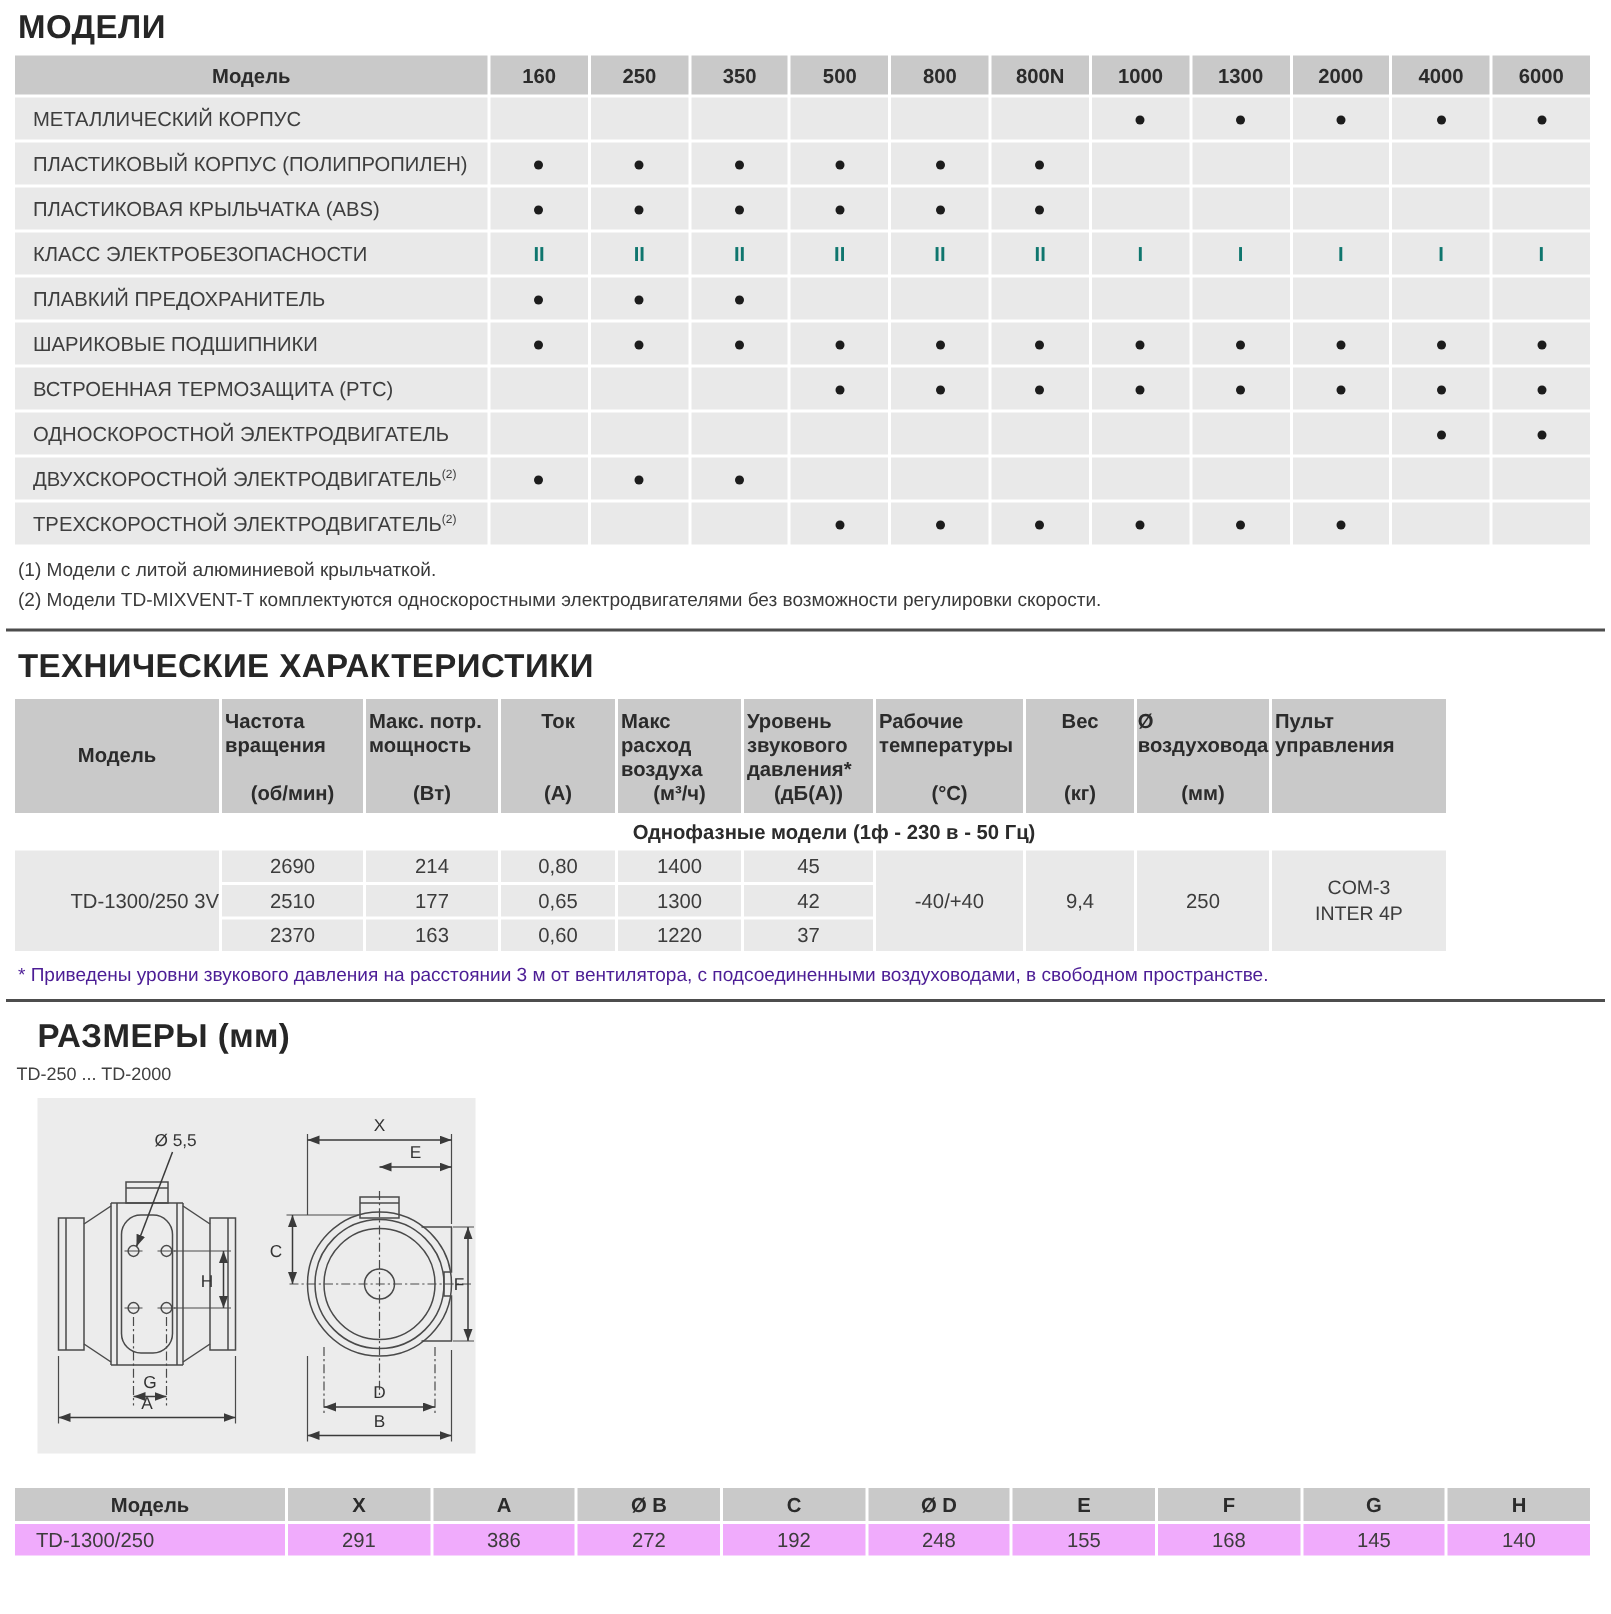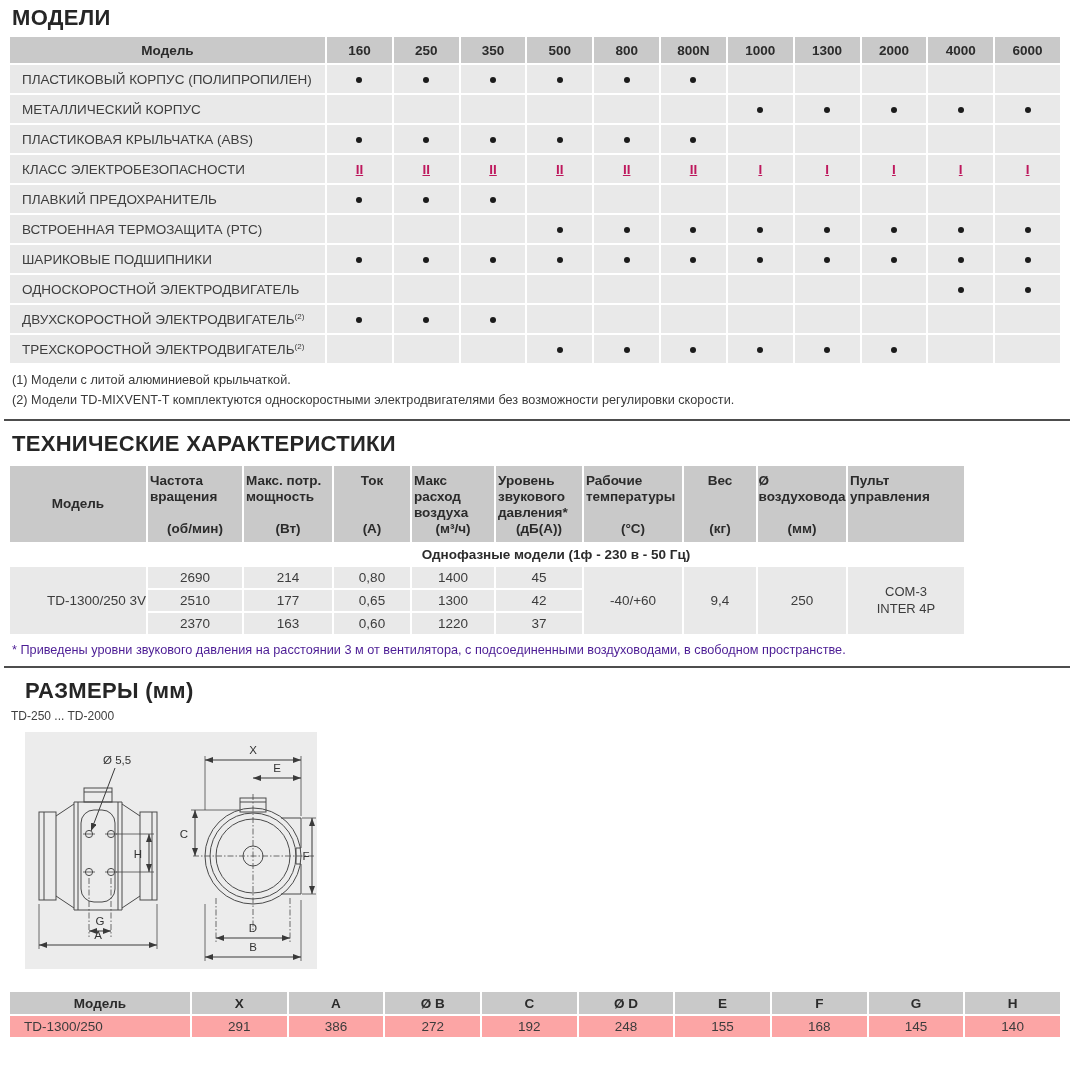--- a/index.html
+++ b/index.html
@@ -25,21 +25,21 @@
     background: #c9c9c9; height: 26px; font-weight: bold; color: #2b2b2b;
     text-align: center; vertical-align: middle;
   }
   .matrix td { background: #e9e9e9; height: 28px; vertical-align: middle; }
   .matrix td.m-label { text-align: left; padding-left: 12px; color: #3e3e3e; }
   .matrix td.m-cell { text-align: center; }
   .matrix .dot {
     display: inline-block; width: 6px; height: 6px; border-radius: 50%;
     background: #1c1c1c; vertical-align: middle;
   }
-  .matrix .m-class { font-weight: bold; color: #be185d; text-decoration: underline; }
+  .matrix .m-class { font-weight: bold; color: #0f766e; }
   sup { font-size: 8px; vertical-align: super; line-height: 0; }
   .cellsup { font-size: 7.5px; margin-left: 2px; }
   
   .footnotes { margin: 6px 0 0 12px; font-size: 12.7px; line-height: 1.55; color: #3a3a3a; }
   .divider { border: none; border-top: 2px solid #4d4d4d; margin: 9px 4px 10px 4px; }
   
   #tech-title { margin: 2px 0 0 12px; }
   table.tech { width: 936px; margin: 7px 0 0 8px; font-size: 13.5px; }
   .tech th { background: #c9c9c9; height: 76px; color: #2b2b2b; font-weight: bold; padding: 0; vertical-align: top; }
   .tech .hwrap {
@@ -58,21 +58,21 @@
   .tech-footnote { margin: 7px 0 0 12px; font-size: 12.7px; color: #4c1d95; }
   
   #dims-title { margin: 2px 0 0 25px; }
   .dims-subtitle { margin: 5px 0 0 11px; font-size: 12px; color: #404040; }
   .drawing-panel {
     width: 292px; height: 237px; background: #ececec;
     margin: 9px 0 0 25px;
   }
   table.dims { width: 1054px; margin: 21px 0 0 8px; font-size: 13.5px; }
   .dims th { background: #c9c9c9; height: 22px; font-weight: bold; color: #2b2b2b; text-align: center; vertical-align: middle; }
-  .dims td { background: #fca5a5; height: 21px; text-align: center; vertical-align: middle; }
+  .dims td { background: #f0abfc; height: 21px; text-align: center; vertical-align: middle; }
   .dims td.model-col, .dims th.model-col { text-align: left; padding-left: 14px; }
   .dims th.model-col { text-align: center; padding-left: 0; }
   
   svg text { font-family: "Liberation Sans", sans-serif; font-size: 11.5px; fill: #333; }
   svg .ln { stroke: #4a4a4a; stroke-width: 1; fill: none; }
   svg .dim { stroke: #3a3a3a; stroke-width: 1; fill: none; }
   svg .ext { stroke: #4a4a4a; stroke-width: .8; fill: none; }
   svg .dash { stroke: #4a4a4a; stroke-width: .8; stroke-dasharray: 6 2 1.5 2; fill: none; }
 </style>
 </head>
@@ -95,46 +95,46 @@
         <th>800N</th>
         <th>1000</th>
         <th>1300</th>
         <th>2000</th>
         <th>4000</th>
         <th>6000</th>
       </tr>
   </thead>
   <tbody>
       <tr>
+        <td class="m-label">МЕТАЛЛИЧЕСКИЙ КОРПУС</td>
+        <td class="m-cell"></td>
+        <td class="m-cell"></td>
+        <td class="m-cell"></td>
+        <td class="m-cell"></td>
+        <td class="m-cell"></td>
+        <td class="m-cell"></td>
+        <td class="m-cell"><span class="dot"></span></td>
+        <td class="m-cell"><span class="dot"></span></td>
+        <td class="m-cell"><span class="dot"></span></td>
+        <td class="m-cell"><span class="dot"></span></td>
+        <td class="m-cell"><span class="dot"></span></td>
+      </tr>
+      <tr>
         <td class="m-label">ПЛАСТИКОВЫЙ КОРПУС (ПОЛИПРОПИЛЕН)</td>
         <td class="m-cell"><span class="dot"></span></td>
         <td class="m-cell"><span class="dot"></span></td>
         <td class="m-cell"><span class="dot"></span></td>
         <td class="m-cell"><span class="dot"></span></td>
         <td class="m-cell"><span class="dot"></span></td>
         <td class="m-cell"><span class="dot"></span></td>
         <td class="m-cell"></td>
         <td class="m-cell"></td>
         <td class="m-cell"></td>
         <td class="m-cell"></td>
         <td class="m-cell"></td>
-      </tr>
-      <tr>
-        <td class="m-label">МЕТАЛЛИЧЕСКИЙ КОРПУС</td>
-        <td class="m-cell"></td>
-        <td class="m-cell"></td>
-        <td class="m-cell"></td>
-        <td class="m-cell"></td>
-        <td class="m-cell"></td>
-        <td class="m-cell"></td>
-        <td class="m-cell"><span class="dot"></span></td>
-        <td class="m-cell"><span class="dot"></span></td>
-        <td class="m-cell"><span class="dot"></span></td>
-        <td class="m-cell"><span class="dot"></span></td>
-        <td class="m-cell"><span class="dot"></span></td>
       </tr>
       <tr>
         <td class="m-label">ПЛАСТИКОВАЯ КРЫЛЬЧАТКА (ABS)</td>
         <td class="m-cell"><span class="dot"></span></td>
         <td class="m-cell"><span class="dot"></span></td>
         <td class="m-cell"><span class="dot"></span></td>
         <td class="m-cell"><span class="dot"></span></td>
         <td class="m-cell"><span class="dot"></span></td>
         <td class="m-cell"><span class="dot"></span></td>
         <td class="m-cell"></td>
@@ -165,38 +165,38 @@
         <td class="m-cell"></td>
         <td class="m-cell"></td>
         <td class="m-cell"></td>
         <td class="m-cell"></td>
         <td class="m-cell"></td>
         <td class="m-cell"></td>
         <td class="m-cell"></td>
         <td class="m-cell"></td>
       </tr>
       <tr>
+        <td class="m-label">ШАРИКОВЫЕ ПОДШИПНИКИ</td>
+        <td class="m-cell"><span class="dot"></span></td>
+        <td class="m-cell"><span class="dot"></span></td>
+        <td class="m-cell"><span class="dot"></span></td>
+        <td class="m-cell"><span class="dot"></span></td>
+        <td class="m-cell"><span class="dot"></span></td>
+        <td class="m-cell"><span class="dot"></span></td>
+        <td class="m-cell"><span class="dot"></span></td>
+        <td class="m-cell"><span class="dot"></span></td>
+        <td class="m-cell"><span class="dot"></span></td>
+        <td class="m-cell"><span class="dot"></span></td>
+        <td class="m-cell"><span class="dot"></span></td>
+      </tr>
+      <tr>
         <td class="m-label">ВСТРОЕННАЯ ТЕРМОЗАЩИТА (PTC)</td>
         <td class="m-cell"></td>
         <td class="m-cell"></td>
         <td class="m-cell"></td>
-        <td class="m-cell"><span class="dot"></span></td>
-        <td class="m-cell"><span class="dot"></span></td>
-        <td class="m-cell"><span class="dot"></span></td>
-        <td class="m-cell"><span class="dot"></span></td>
-        <td class="m-cell"><span class="dot"></span></td>
-        <td class="m-cell"><span class="dot"></span></td>
-        <td class="m-cell"><span class="dot"></span></td>
-        <td class="m-cell"><span class="dot"></span></td>
-      </tr>
-      <tr>
-        <td class="m-label">ШАРИКОВЫЕ ПОДШИПНИКИ</td>
-        <td class="m-cell"><span class="dot"></span></td>
-        <td class="m-cell"><span class="dot"></span></td>
-        <td class="m-cell"><span class="dot"></span></td>
         <td class="m-cell"><span class="dot"></span></td>
         <td class="m-cell"><span class="dot"></span></td>
         <td class="m-cell"><span class="dot"></span></td>
         <td class="m-cell"><span class="dot"></span></td>
         <td class="m-cell"><span class="dot"></span></td>
         <td class="m-cell"><span class="dot"></span></td>
         <td class="m-cell"><span class="dot"></span></td>
         <td class="m-cell"><span class="dot"></span></td>
       </tr>
       <tr>
@@ -333,21 +333,21 @@
         <td class="spacer"></td>
         <td class="subhead" colspan="9">Однофазные модели (1ф - 230 в - 50 Гц)</td>
       </tr>
       <tr>
         <td class="tmodel" rowspan="3">TD-1300/250 3V</td>
         <td>2690</td>
         <td>214</td>
         <td>0,80</td>
         <td>1400</td>
         <td>45</td>
-        <td rowspan="3">-40/+60</td>
+        <td rowspan="3">-40/+40</td>
         <td rowspan="3">9,4</td>
         <td rowspan="3">250</td>
         <td class="remote" rowspan="3">
           <div>COM-3</div>
           <div>INTER 4P</div>
         </td>
       </tr>
       <tr>
         <td>2510</td>
         <td>177</td>

